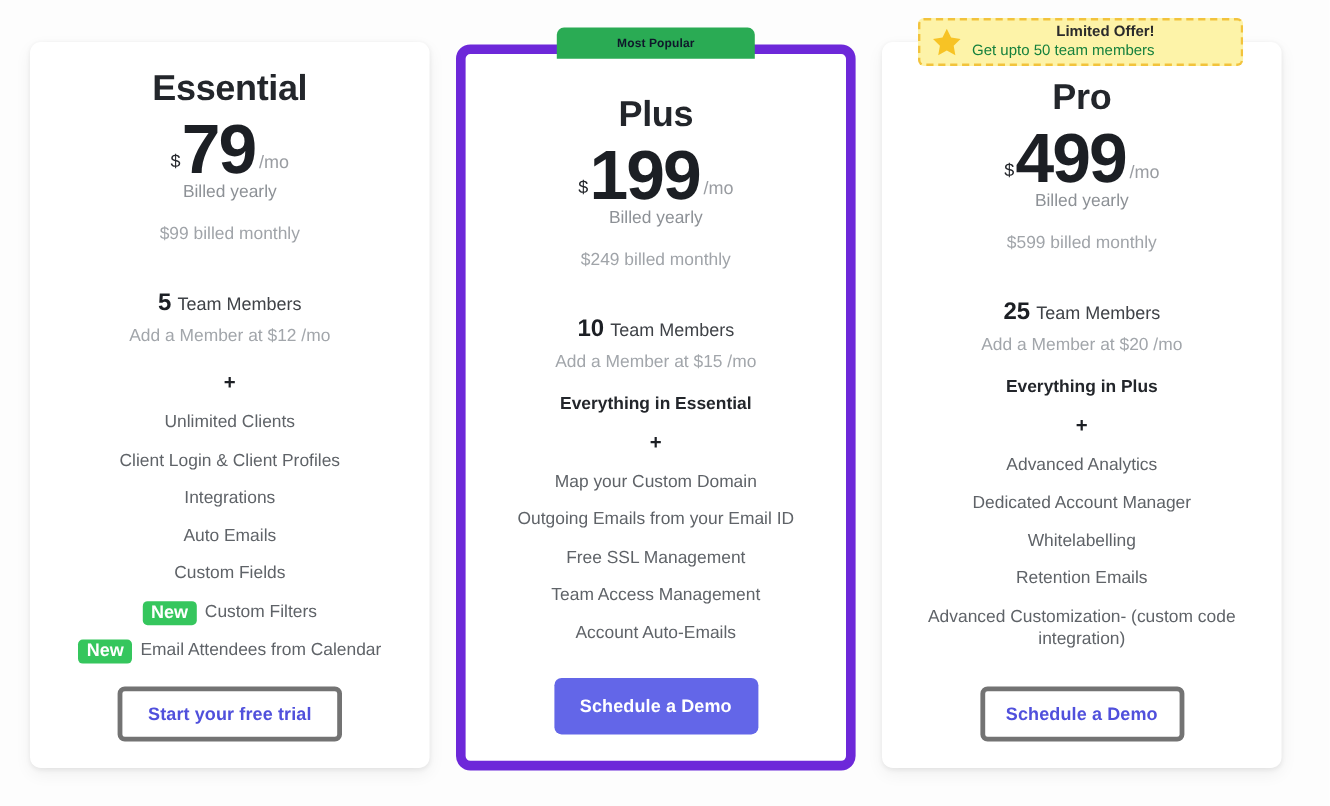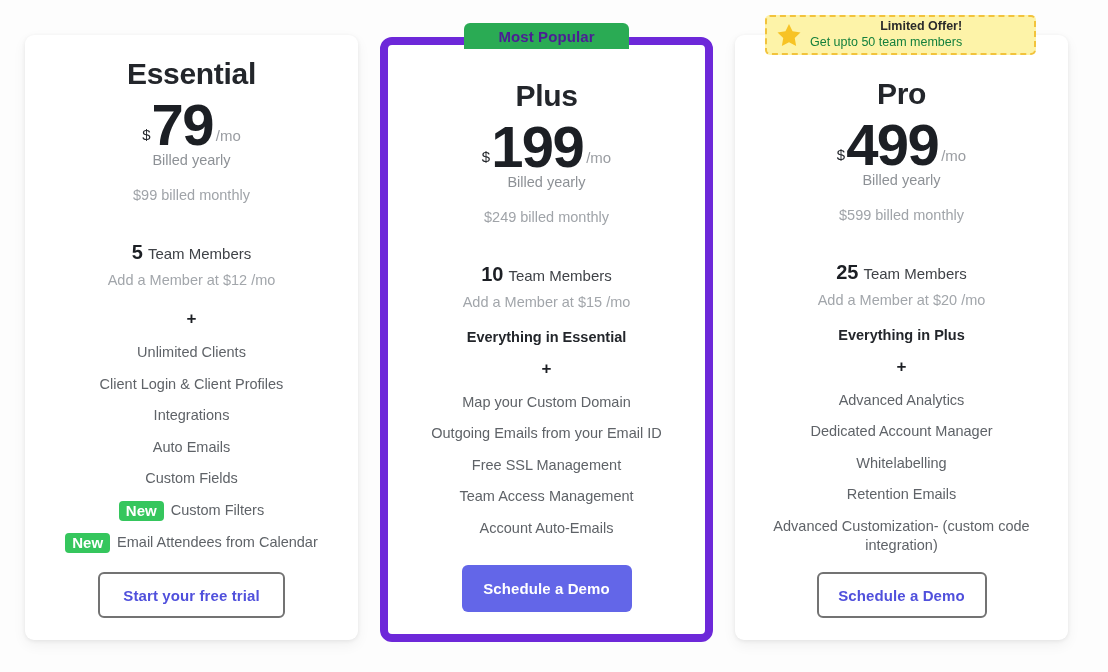--- a/index.html
+++ b/index.html
@@ -45,22 +45,22 @@
 
   
   .most-popular-badge {
     position: absolute;
     left: 464px;
     top: 23px;
     width: 165px;
     height: 26px;
     background: #2aab54;
     border-radius: 6px 6px 0 0;
-    color: #4c1d95;
-    font-size: 15px;
+    color: #0f172a;
+    font-size: 10px;
     font-weight: bold;
     display: flex;
     align-items: center;
     justify-content: center;
     letter-spacing: 0.1px;
     z-index: 5;
   }
 
   .limited-offer-badge {
     position: absolute;
@@ -83,21 +83,21 @@
   .limited-offer-sub   { font-size: 12.5px; color: #15803d; }
 
   
   .plan-name {
     font-size: 30px;
     font-weight: bold;
     color: #23262b;
     letter-spacing: -0.3px;
   }
   #card-plus .plan-name { margin-top: 12px; }
-  #card-pro  .plan-name { margin-top: 20px; }
+  #card-pro  .plan-name { margin-top: 8px; }
 
   
   .price-row {
     display: flex;
     align-items: flex-end;
     justify-content: center;
     margin-top: 6px;
   }
   .price-currency {
     font-size: 15px;
@@ -210,21 +210,21 @@
     font-weight: bold;
     border-radius: 6px;
     cursor: pointer;
     letter-spacing: 0.1px;
     display: flex;
     align-items: center;
     justify-content: center;
   }
   .cta-outline {
     background: #ffffff;
-    border: 2px solid #737373;
+    border: 4px solid #737373;
     color: #5050dc;
     width: 187px;
     height: 46px;
   }
   .cta-filled {
     background: #6366e8;
     border: none;
     color: #ffffff;
     width: 170px;
     height: 47px;

